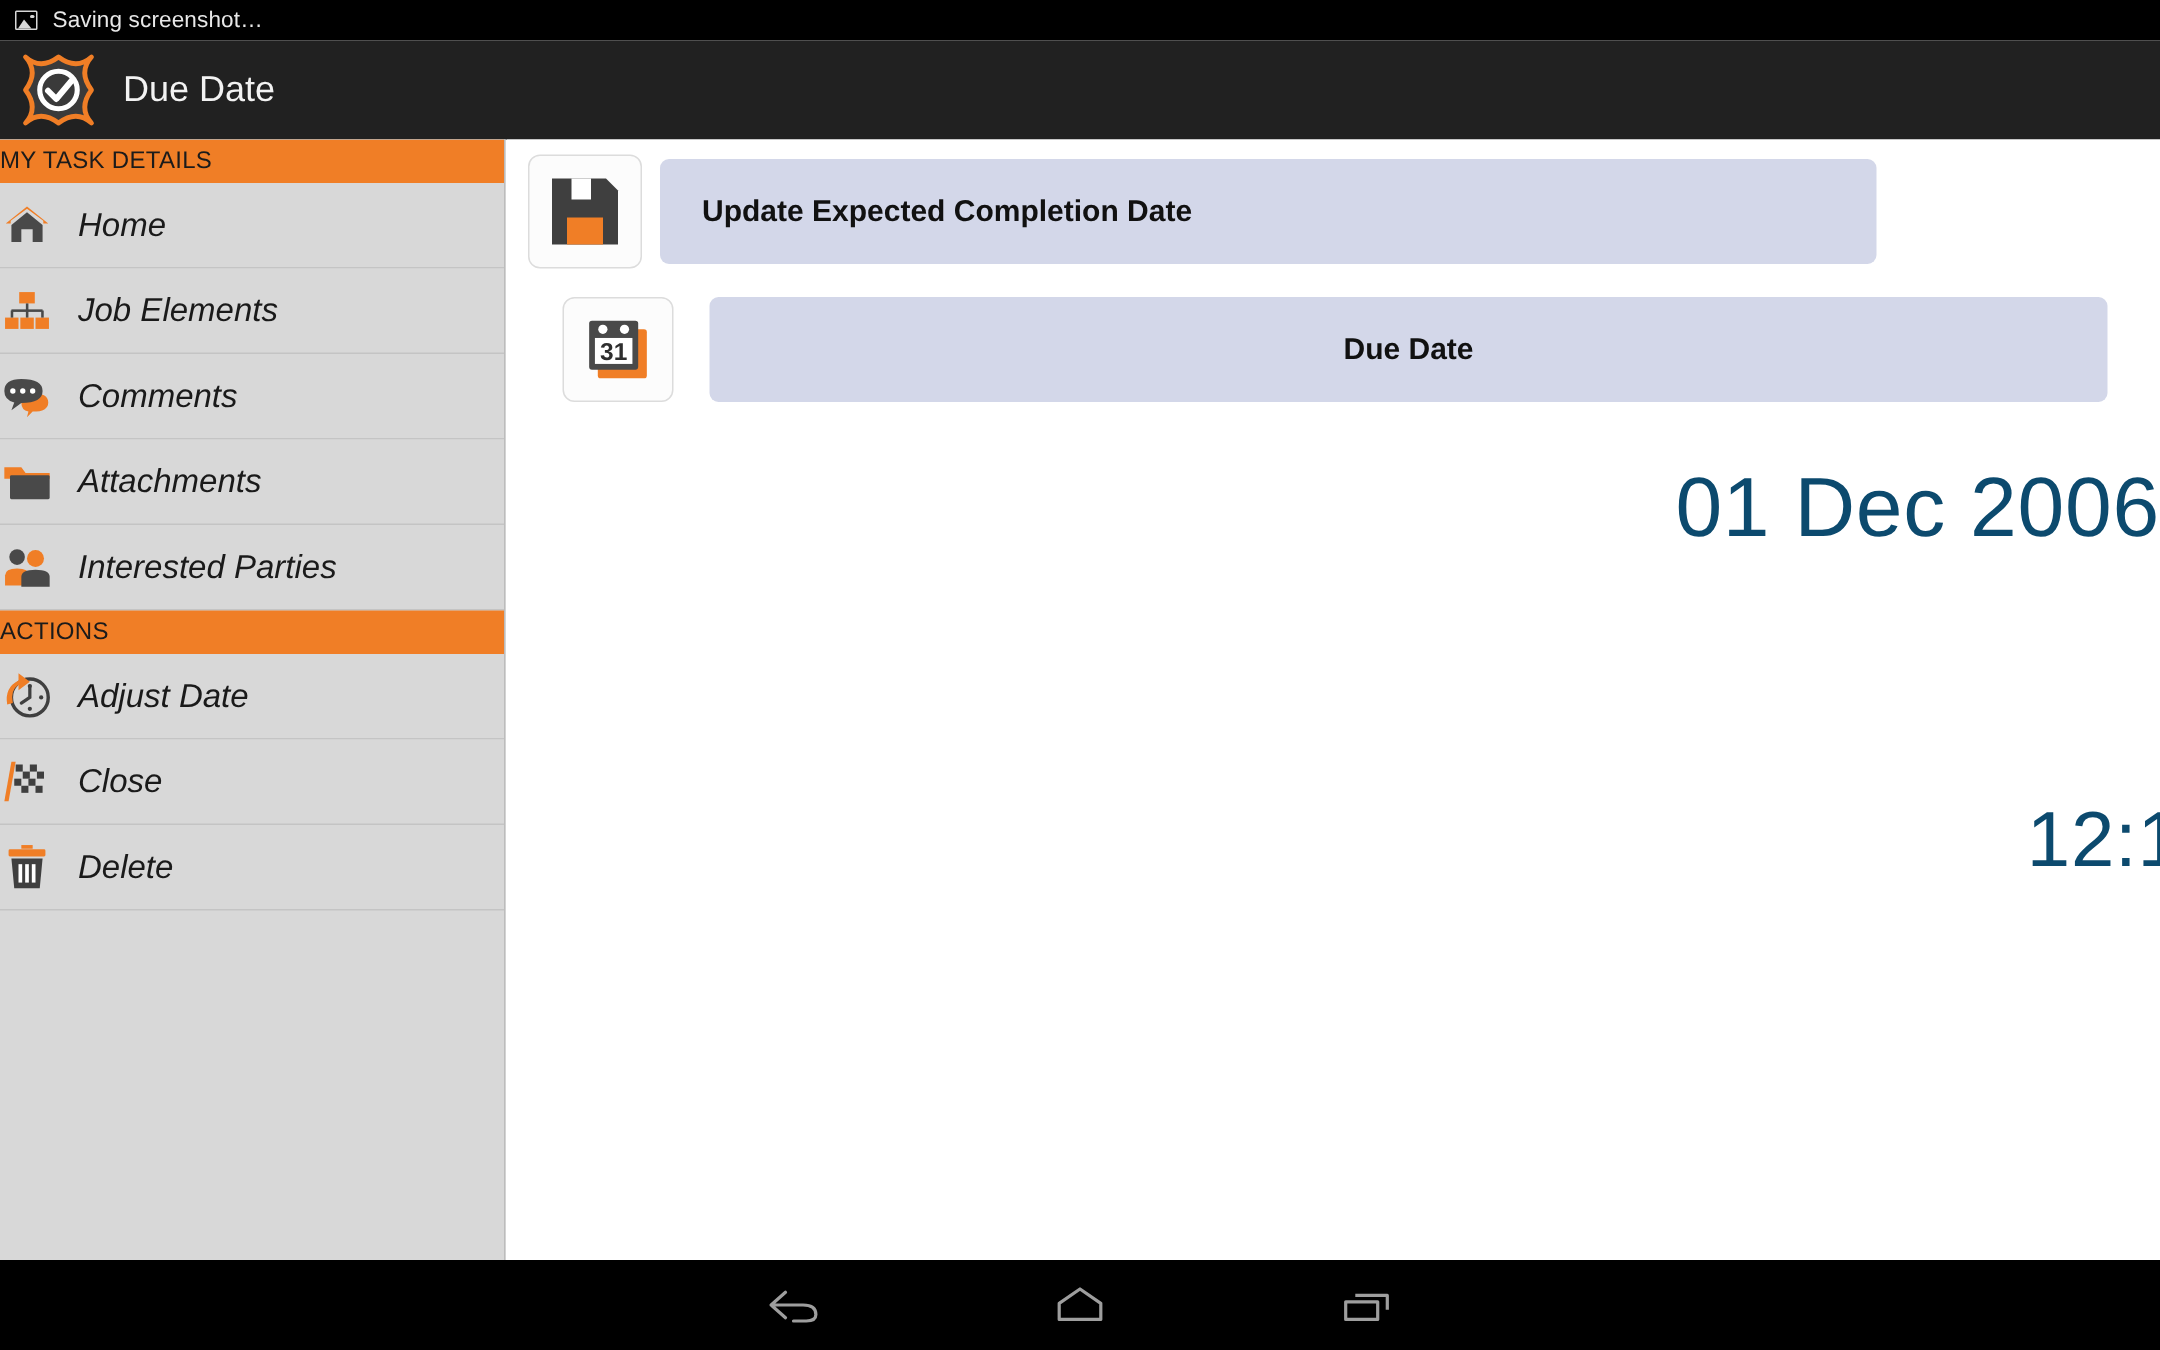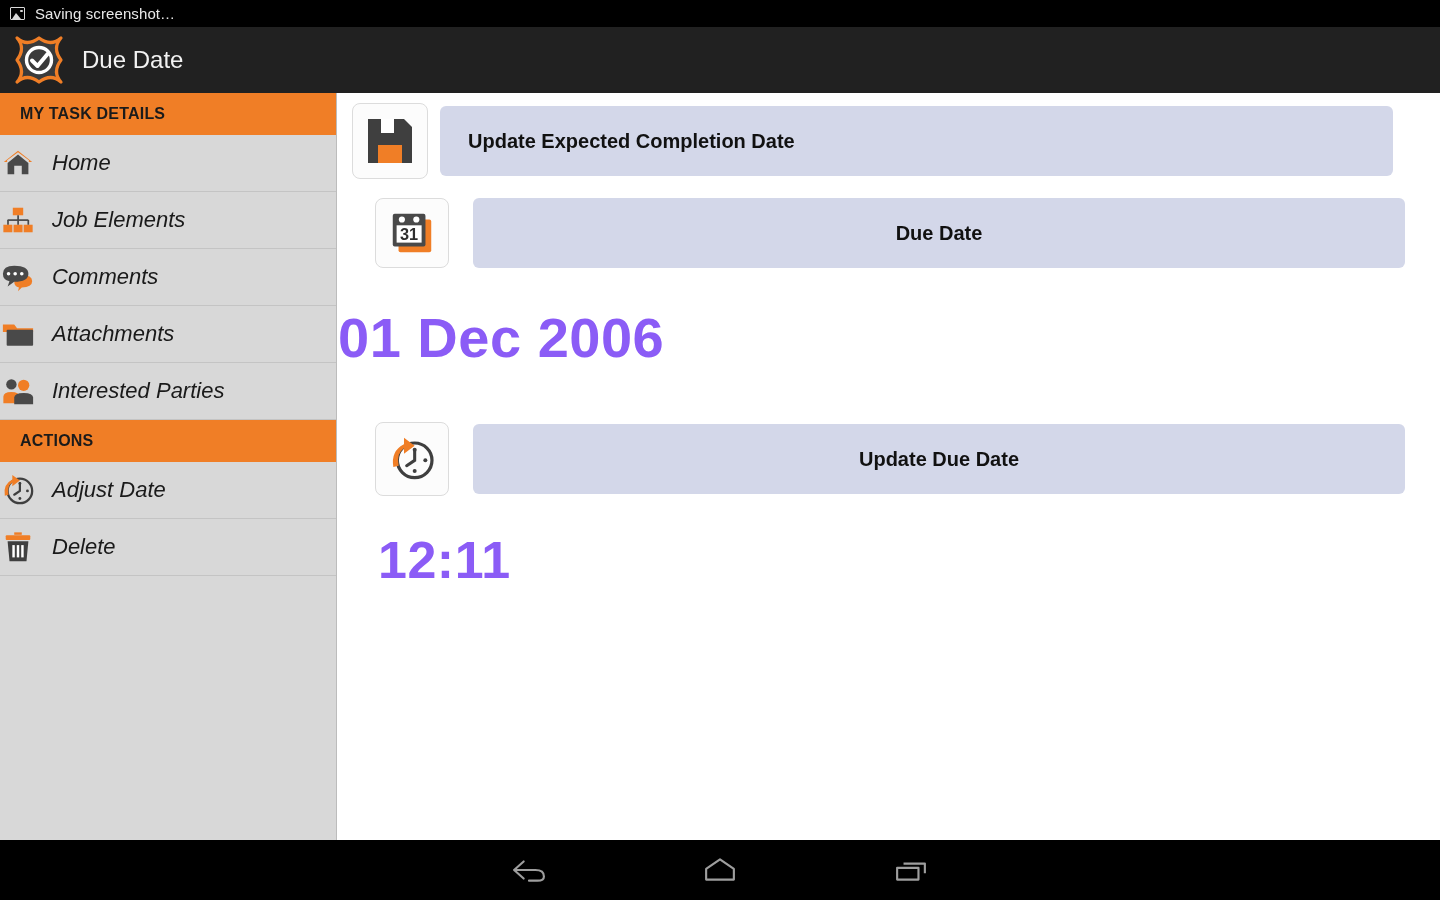--- a/index.html
+++ b/index.html
@@ -82,28 +82,28 @@
     position: absolute;
     left: 0; top: 93px;
     width: 337px;
     height: 747px;
     background: #d8d8d8;
     border-right: 1px solid #bcbcbc;
     box-sizing: border-box;
     overflow: hidden;
   }
   .section-header {
-    height: 42px;
+    height: 29px;
     background: #f07e26;
     color: #1b1b1b;
     font-size: 16px;
-    font-weight: bold;
-    display: flex;
-    align-items: center;
-    padding-left: 20px;
+    font-weight: normal;
+    display: flex;
+    align-items: center;
+    padding-left: 0;
     box-sizing: border-box;
     letter-spacing: 0.2px;
   }
   .nav-item {
     height: 57px;
     display: flex;
     align-items: center;
     border-bottom: 1px solid #c4c4c4;
     background: #d8d8d8;
     box-sizing: border-box;
@@ -154,23 +154,23 @@
     box-sizing: border-box;
     height: 70px;
   }
   .bar-label {
     font-size: 20px;
     font-weight: bold;
     color: #111111;
   }
   .big-value {
     position: absolute;
-    color: #8b5cf6;
-    font-weight: bold;
-    text-align: left;
+    color: #0c4a6e;
+    font-weight: normal;
+    text-align: right;
     width: 100%;
     left: 0;
   }
 
   
   #nav-bar {
     position: absolute;
     left: 0; top: 840px;
     width: 1440px; height: 60px;
     background: #000000;
@@ -276,20 +276,38 @@
         <circle cx="20" cy="11" r="1.5" fill="#3f3f3f"></circle>
         <circle cx="28" cy="19" r="1.5" fill="#3f3f3f"></circle>
         <circle cx="20" cy="27" r="1.5" fill="#3f3f3f"></circle>
         <path d="M20 11 L20 19 L14 23" fill="none" stroke="#3f3f3f" stroke-width="2.3" stroke-linecap="round"></path>
         <path d="M4 24 Q2 12 12 7 L12 2 L20 8 L12 14 L12 10 Q6 14 8 23 Z" fill="#f07e26"></path>
       </svg>
     </span>
     <span class="nav-label">Adjust Date</span>
   </div>
 
+  <div class="nav-item">
+    <span class="nav-icon">
+      <svg viewBox="0 0 36 36" width="34" height="34">
+        <path d="M7 4 L10 4 L5 32 L2 32 Z" fill="#f07e26"></path>
+        <g fill="#3f3f3f">
+          <rect x="10" y="6" width="5" height="5"></rect>
+          <rect x="20" y="6" width="5" height="5"></rect>
+          <rect x="15" y="11" width="5" height="5"></rect>
+          <rect x="25" y="11" width="5" height="5"></rect>
+          <rect x="9" y="16" width="5" height="5"></rect>
+          <rect x="19" y="16" width="5" height="5"></rect>
+          <rect x="14" y="21" width="5" height="5"></rect>
+          <rect x="24" y="21" width="5" height="5"></rect>
+        </g>
+      </svg>
+    </span>
+    <span class="nav-label">Close</span>
+  </div>
 
   <div class="nav-item">
     <span class="nav-icon">
       <svg viewBox="0 0 36 36" width="34" height="34">
         <rect x="14" y="2.5" width="8" height="2.6" fill="#f07e26"></rect>
         <rect x="5" y="5.5" width="26" height="5" rx="1" fill="#f07e26"></rect>
         <path d="M7 12 L29 12 L27 33 L9 33 Z" fill="#3f3f3f"></path>
         <rect x="12" y="16" width="2.6" height="13" fill="#ffffff"></rect>
         <rect x="16.7" y="16" width="2.6" height="13" fill="#ffffff"></rect>
         <rect x="21.4" y="16" width="2.6" height="13" fill="#ffffff"></rect>
@@ -302,21 +320,21 @@
 <div id="content">
 
   <div class="row" style="left:14px; top:10px;">
     <span class="tile-icon" style="width:76px;height:76px;">
       <svg viewBox="0 0 52 52" width="52" height="52">
         <path d="M4 4 L40 4 L48 12 L48 48 L4 48 Z" fill="#3f3f3f"></path>
         <rect x="17" y="4" width="13" height="14" fill="#ffffff"></rect>
         <rect x="14" y="30" width="24" height="18" fill="#f07e26"></rect>
       </svg>
     </span>
-    <span class="bar" style="width:953px; margin-left:12px; padding-left:28px;">
+    <span class="bar" style="width:811px; margin-left:12px; padding-left:28px;">
       <span class="bar-label">Update Expected Completion Date</span>
     </span>
   </div>
 
   <div class="row" style="left:37px; top:105px;">
     <span class="tile-icon" style="width:74px;height:70px;">
       <svg viewBox="0 0 52 52" width="50" height="50">
         <rect x="12" y="12" width="34" height="34" rx="2" fill="#f07e26"></rect>
         <rect x="6" y="6" width="34" height="34" rx="2" fill="#494949"></rect>
         <circle cx="15.5" cy="12" r="3.2" fill="#ffffff"></circle>
@@ -325,35 +343,20 @@
         <text x="23" y="33" font-family="Liberation Sans, sans-serif" font-size="17" font-weight="bold" fill="#2e2e2e" text-anchor="middle">31</text>
       </svg>
     </span>
     <span class="bar" style="width:932px; margin-left:24px; justify-content:center;">
       <span class="bar-label">Due Date</span>
     </span>
   </div>
 
   <div class="big-value" style="top:212px; font-size:56px; letter-spacing:0.5px;">01 Dec 2006</div>
 
-  <div class="row" style="left:37px; top:329px;">
-    <span class="tile-icon" style="width:74px;height:74px;">
-      <svg viewBox="0 0 36 36" width="48" height="48">
-        <circle cx="20" cy="19" r="13" fill="none" stroke="#3f3f3f" stroke-width="2.4"></circle>
-        <circle cx="20" cy="11" r="1.5" fill="#3f3f3f"></circle>
-        <circle cx="28" cy="19" r="1.5" fill="#3f3f3f"></circle>
-        <circle cx="20" cy="27" r="1.5" fill="#3f3f3f"></circle>
-        <path d="M20 11 L20 19 L14 23" fill="none" stroke="#3f3f3f" stroke-width="2.3" stroke-linecap="round"></path>
-        <path d="M4 24 Q2 12 12 7 L12 2 L20 8 L12 14 L12 10 Q6 14 8 23 Z" fill="#f07e26"></path>
-      </svg>
-    </span>
-    <span class="bar" style="width:932px; margin-left:24px; justify-content:center;">
-      <span class="bar-label">Update Due Date</span>
-    </span>
-  </div>
 
   <div class="big-value" style="top:437px; font-size:52px; letter-spacing:0.5px;margin-left:40px;">12:11</div>
 </div>
 
 <div id="nav-bar">
   <span class="sys-btn">
     <svg viewBox="0 0 40 30" width="44" height="32">
       <path d="M6 15 L15 7 M6 15 L15 23 M6 15 L26 15 Q34 15 34 21 Q34 25 28 25 L20 25" fill="none" stroke="#9e9e9e" stroke-width="2" stroke-linecap="round" stroke-linejoin="round"></path>
     </svg>
   </span>

